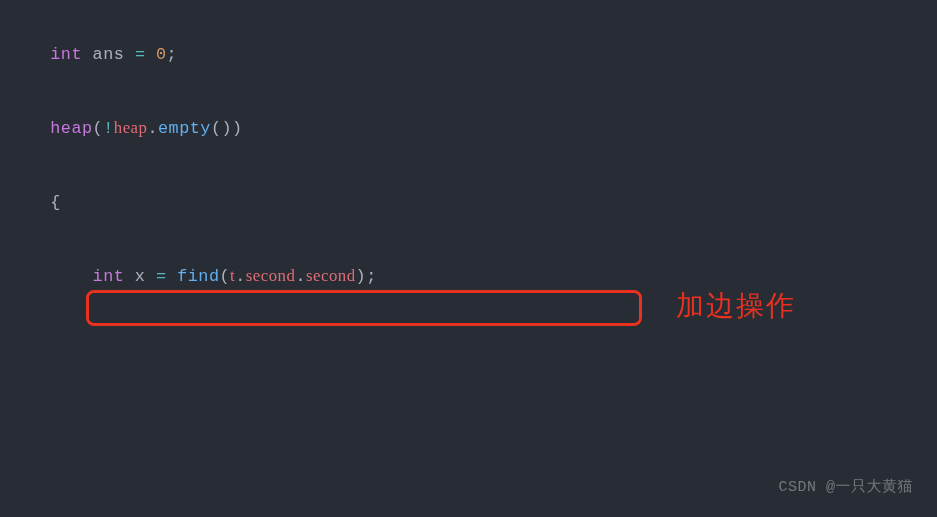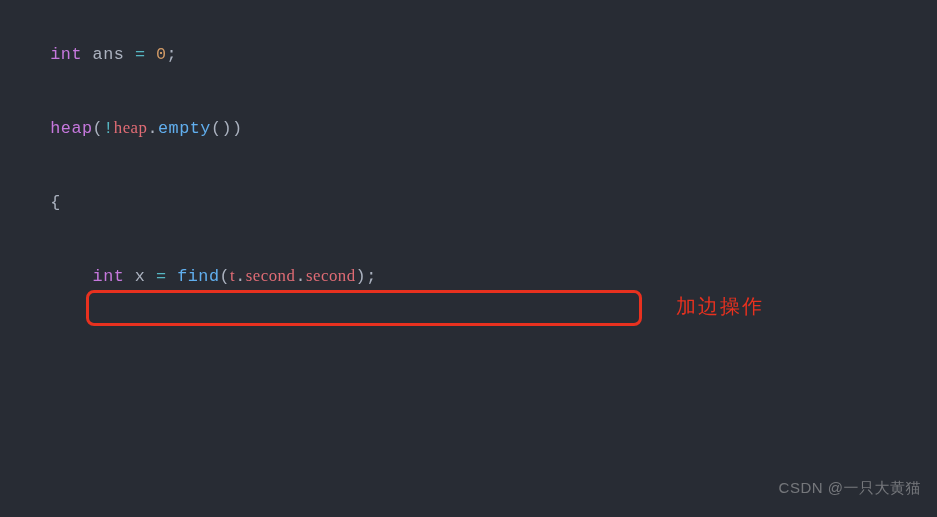--- a/index.html
+++ b/index.html
@@ -29,31 +29,31 @@
     top: 290px;
     width: 556px;
     height: 36px;
     pointer-events: none;
   }
   .annotation {
     position: absolute;
     left: 676px;
     top: 288px;
     color: #e8311f;
-    font-size: 20px;
+    font-size: 28px;
     font-family: Liberation Serif, serif;
     letter-spacing: 2px;
   }
   .watermark {
     position: absolute;
-    right: 16px;
+    right: 24px;
     bottom: 10px;
     color: rgba(210,210,210,0.45);
     font-size: 15px;
-    font-family: Liberation Sans, sans-serif;
+    font-family: Liberation Mono, monospace;
     letter-spacing: 0.5px;
   }
 </style>
 </head>
 <body>
 
 <div class="code">
 <div><span>    </span><span class="kw">int</span><span> ans </span><span class="op">=</span><span> </span><span class="num">0</span><span>;</span></div>
 <div><span>    </span><span class="kw">heap</span><span>(</span><span class="op">!</span><span class="var">heap</span><span>.</span><span class="fn">empty</span><span>()</span><span>)</span></div>
 <div><span>    </span><span>{</span></div>

